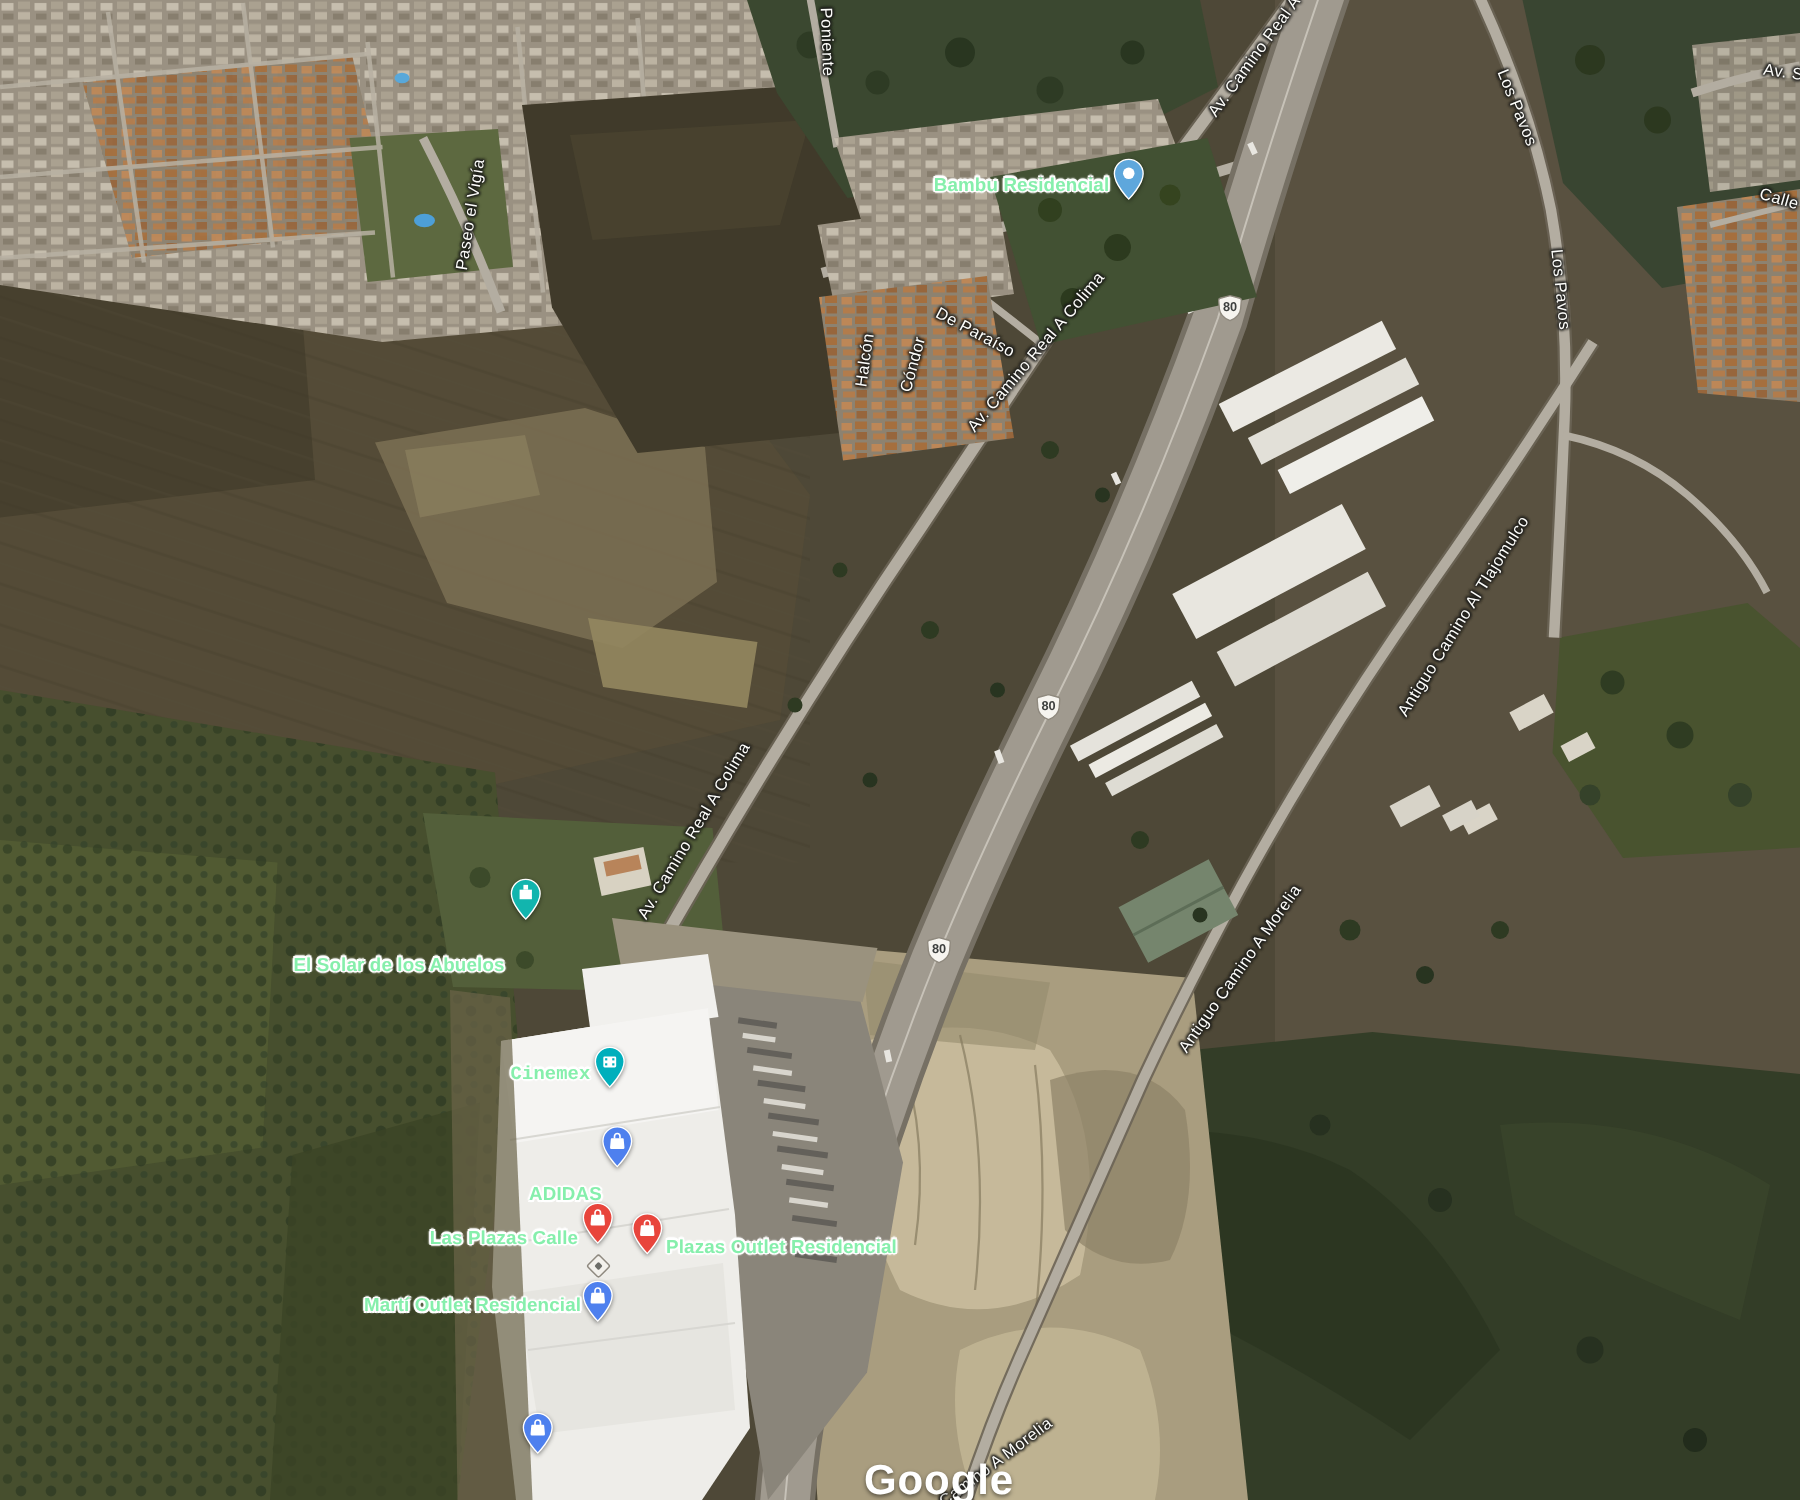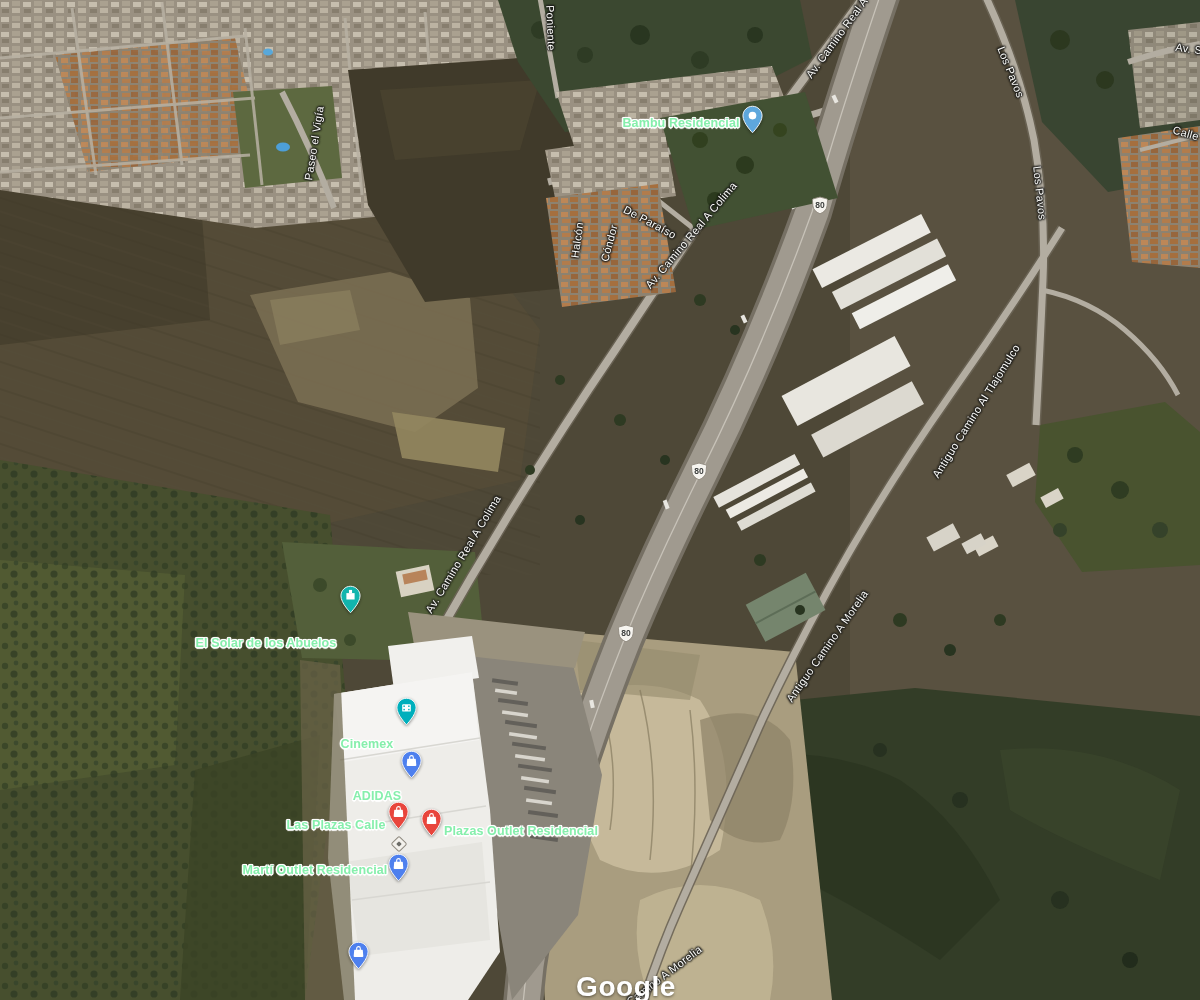--- a/index.html
+++ b/index.html
@@ -323,21 +323,21 @@
         <path d="M11.5 1C5.7 1 1 5.7 1 11.5 1 19.4 11.5 30 11.5 30s10.5-10.6 10.5-18.5C22 5.7 17.3 1 11.5 1Z" stroke="#fff" stroke-width="1" fill="#00AFBC"></path>
         <rect x="6.8" y="7.6" width="9.4" height="8" rx="1" fill="#fff"></rect>
         <g fill="#00AFBC">
           <rect x="8.1" y="8.9" width="1.6" height="1.6"></rect>
           <rect x="8.1" y="12.6" width="1.6" height="1.6"></rect>
           <rect x="13.3" y="8.9" width="1.6" height="1.6"></rect>
           <rect x="13.3" y="12.6" width="1.6" height="1.6"></rect>
         </g>
       </svg>
   </div>
-  <div class="poi-label" style="left:367px;top:744px;">Cinemex</div>
+  <div class="poi-label" style="left:367px;top:716px;font-family:Liberation Mono, monospace;">Cinemex</div>
 
   <div class="pin" style="left:401px;top:750px;">
     <svg viewBox="0 0 23 31">
         <path d="M11.5 1C5.7 1 1 5.7 1 11.5 1 19.4 11.5 30 11.5 30s10.5-10.6 10.5-18.5C22 5.7 17.3 1 11.5 1Z" stroke="#fff" stroke-width="1" fill="#4E80EE"></path>
         <path d="M7.4 9.3 h8.2 a.6.6 0 0 1 .6.55 l.55 6.2 a1 1 0 0 1 -1 1.1 h-8.5 a1 1 0 0 1 -1 -1.1 l.55 -6.2 a.6.6 0 0 1 .6 -.55 Z" fill="#fff"></path>
         <path d="M9.5 9.5 V7.8 a2 2 0 0 1 4 0 V9.5" fill="none" stroke="#fff" stroke-width="1.2"></path>
       </svg>
   </div>
   <div class="poi-label" style="left:377px;top:796px;">ADIDAS</div>
 

